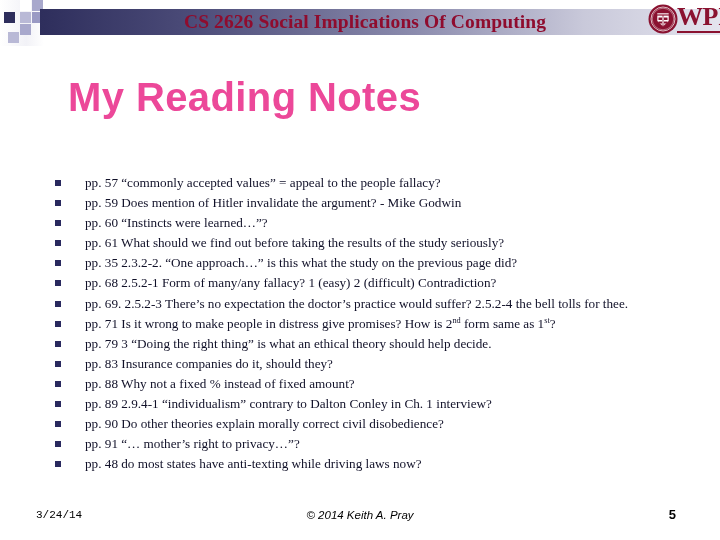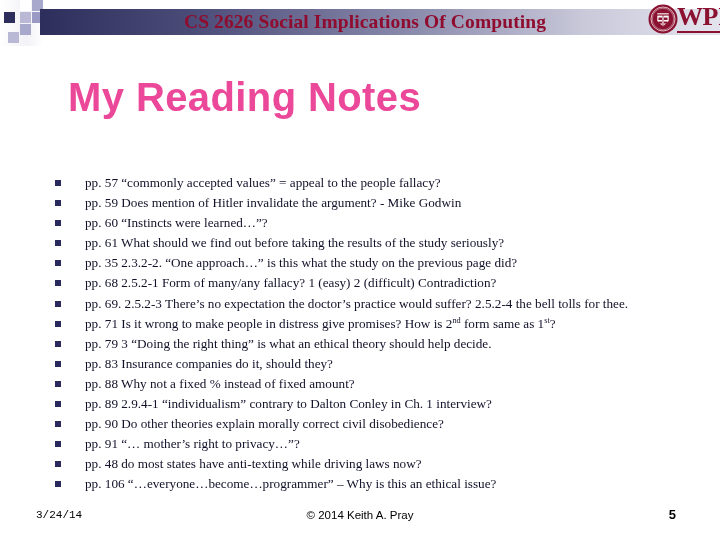--- a/index.html
+++ b/index.html
@@ -162,20 +162,21 @@
   }
   #footer-copyright {
     position: absolute;
     left: 0px;
     top: 509px;
     width: 720px;
     text-align: center;
     font-family: "Liberation Sans", sans-serif;
     font-size: 11.5px;
     color: #000000;
+    font-style: italic;
   }
   #footer-pagenum {
     position: absolute;
     right: 44px;
     top: 507px;
     font-family: "Liberation Sans", sans-serif;
     font-weight: bold;
     font-size: 13px;
     color: #000000;
   }
@@ -232,20 +233,19 @@
       <li class="note-item"><span class="note-bullet" style="background: rgb(41, 41, 94);"></span><span class="note-text">pp. 68 2.5.2-1 Form of many/any fallacy? 1 (easy) 2 (difficult) Contradiction?</span></li>
       <li class="note-item"><span class="note-bullet" style="background: rgb(41, 41, 94);"></span><span class="note-text">pp. 69. 2.5.2-3 There’s no expectation the doctor’s practice would suffer? 2.5.2-4 the bell tolls for thee.</span></li>
       <li class="note-item"><span class="note-bullet" style="background: rgb(41, 41, 94);"></span><span class="note-text">pp. 71 Is it wrong to make people in distress give promises? How is 2<sup>nd</sup> form same as 1<sup>st</sup>?</span></li>
       <li class="note-item"><span class="note-bullet" style="background: rgb(41, 41, 94);"></span><span class="note-text">pp. 79 3 “Doing the right thing” is what an ethical theory should help decide.</span></li>
       <li class="note-item"><span class="note-bullet" style="background: rgb(41, 41, 94);"></span><span class="note-text">pp. 83 Insurance companies do it, should they?</span></li>
       <li class="note-item"><span class="note-bullet" style="background: rgb(41, 41, 94);"></span><span class="note-text">pp. 88 Why not a fixed % instead of fixed amount?</span></li>
       <li class="note-item"><span class="note-bullet" style="background: rgb(41, 41, 94);"></span><span class="note-text">pp. 89 2.9.4-1 “individualism” contrary to Dalton Conley in Ch. 1 interview?</span></li>
       <li class="note-item"><span class="note-bullet" style="background: rgb(41, 41, 94);"></span><span class="note-text">pp. 90 Do other theories explain morally correct civil disobedience?</span></li>
       <li class="note-item"><span class="note-bullet" style="background: rgb(41, 41, 94);"></span><span class="note-text">pp. 91 “… mother’s right to privacy…”?</span></li>
       <li class="note-item"><span class="note-bullet" style="background: rgb(41, 41, 94);"></span><span class="note-text">pp. 48 do most states have anti-texting while driving laws now?</span></li>
-      <li class="note-item"><span class="note-bullet" style="background: rgb(41, 41, 94);"></span><span class="note-text">pp. 106 “…everyone…become…programmer” – Why is this an ethical issue?</span></li>
     </ul>
 
   <div id="footer-date">3/24/14</div>
   <div id="footer-copyright">© 2014 Keith A. Pray</div>
   <div id="footer-pagenum">5</div>
 
 </div>
 
 </body></html>

